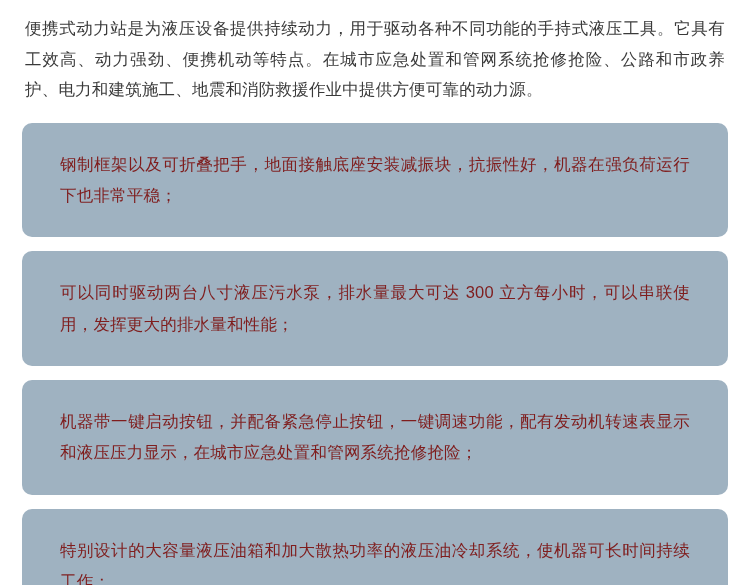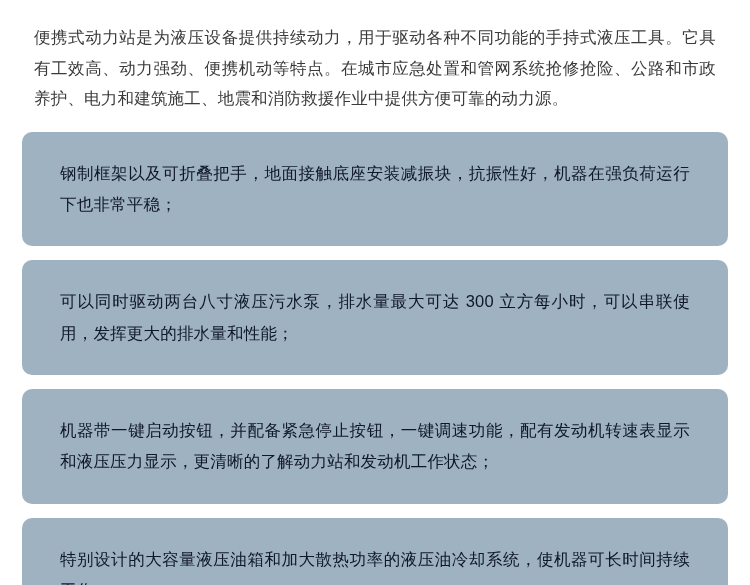--- a/index.html
+++ b/index.html
@@ -22,30 +22,30 @@
   }
   .intro {
     padding: 10px 22px 0 22px;
     font-size: 16.5px;
     line-height: 1.85;
     color: #3a3a3a;
     text-align: justify;
     letter-spacing: 0.2px;
   }
   .intro p {
-    margin: 12px;
+    margin: 3px;
   }
   .feature-list {
     margin: 18px 0 0 0;
     padding: 0 22px;
     list-style: none;
   }
   .feature-card {
     background: #9fb2c1;
-    color: #0f172a;
+    color: #7f1d1d;
     border-radius: 10px;
     padding: 26px 38px 26px 38px;
     margin-bottom: 14px;
     font-size: 16.5px;
     line-height: 1.9;
     letter-spacing: 0.2px;
     box-sizing: border-box;
     min-height: 96px;
     display: flex;
     align-items: center;
@@ -66,20 +66,20 @@
   </div>
 
   <ul class="feature-list">
     <li class="feature-card">
       <span class="txt">钢制框架以及可折叠把手，地面接触底座安装减振块，抗振性好，机器在强负荷运行下也非常平稳；</span>
     </li>
     <li class="feature-card">
       <span class="txt">可以同时驱动两台八寸液压污水泵，排水量最大可达 300 立方每小时，可以串联使用，发挥更大的排水量和性能；</span>
     </li>
     <li class="feature-card">
-      <span class="txt">机器带一键启动按钮，并配备紧急停止按钮，一键调速功能，配有发动机转速表显示和液压压力显示，更清晰的了解动力站和发动机工作状态；</span>
+      <span class="txt">机器带一键启动按钮，并配备紧急停止按钮，一键调速功能，配有发动机转速表显示和液压压力显示，在城市应急处置和管网系统抢修抢险；</span>
     </li>
     <li class="feature-card">
       <span class="txt">特别设计的大容量液压油箱和加大散热功率的液压油冷却系统，使机器可长时间持续工作；</span>
     </li>
   </ul>
 
 </div>
 
 </body></html>

